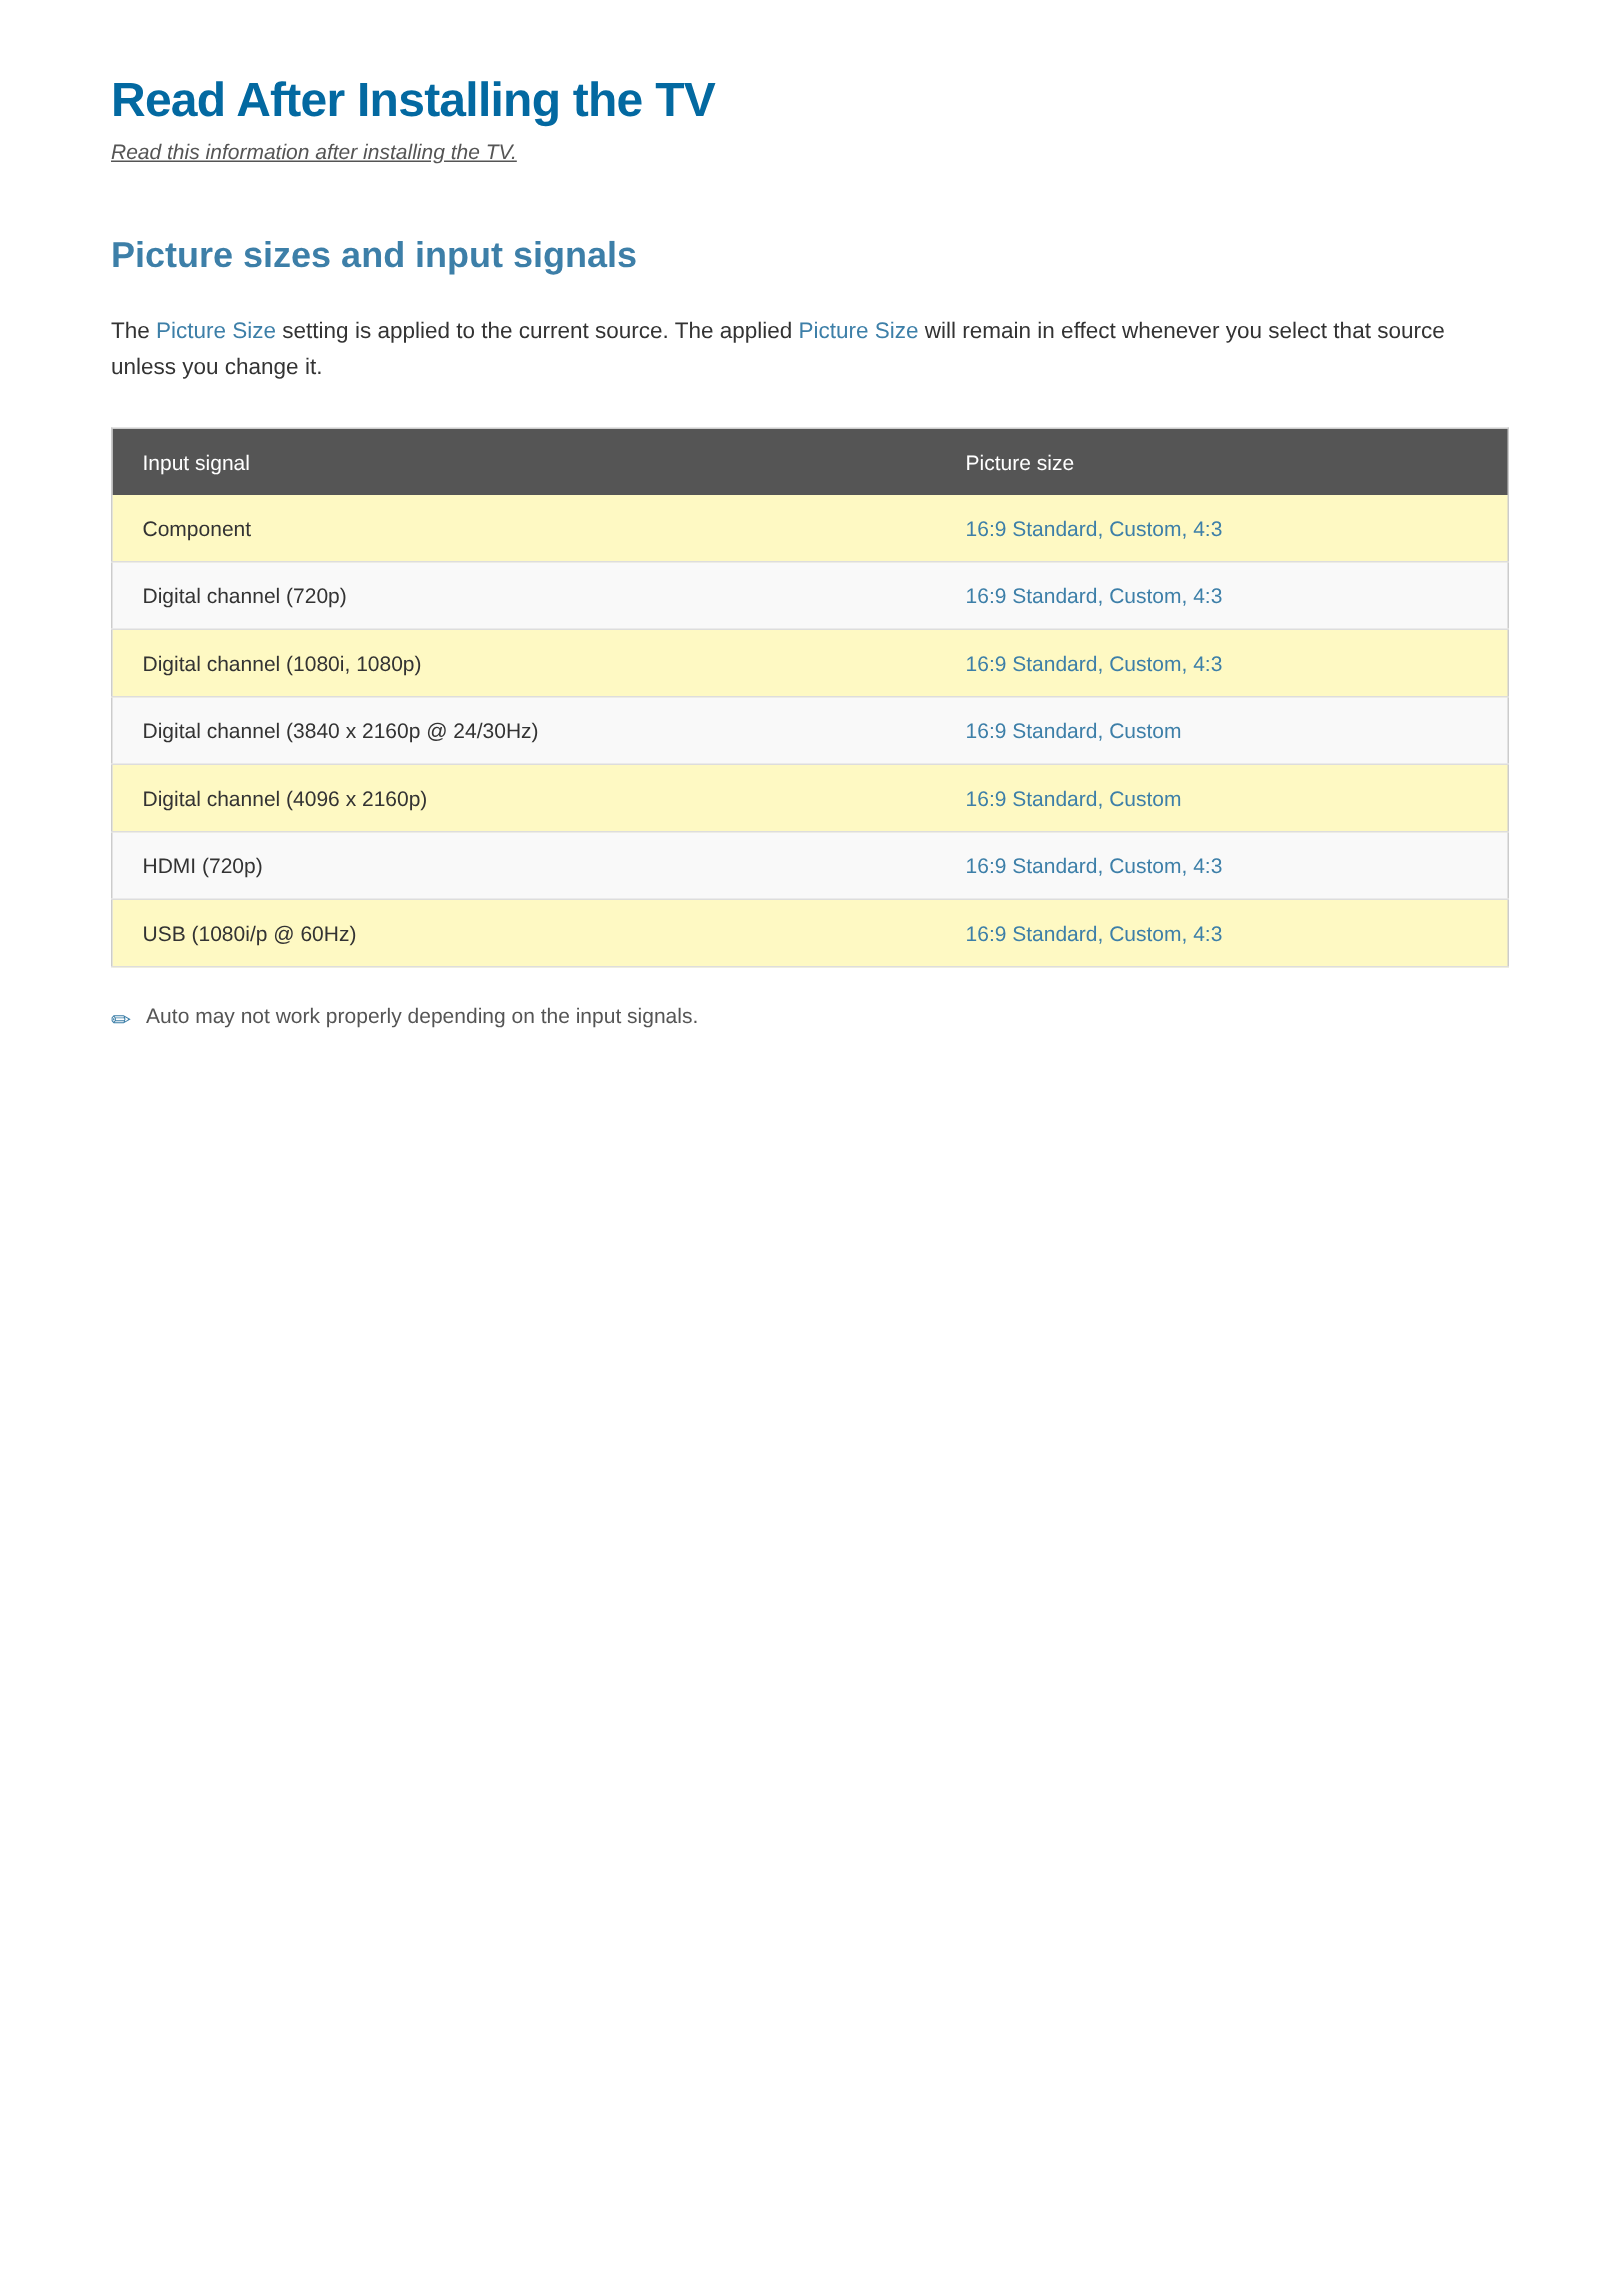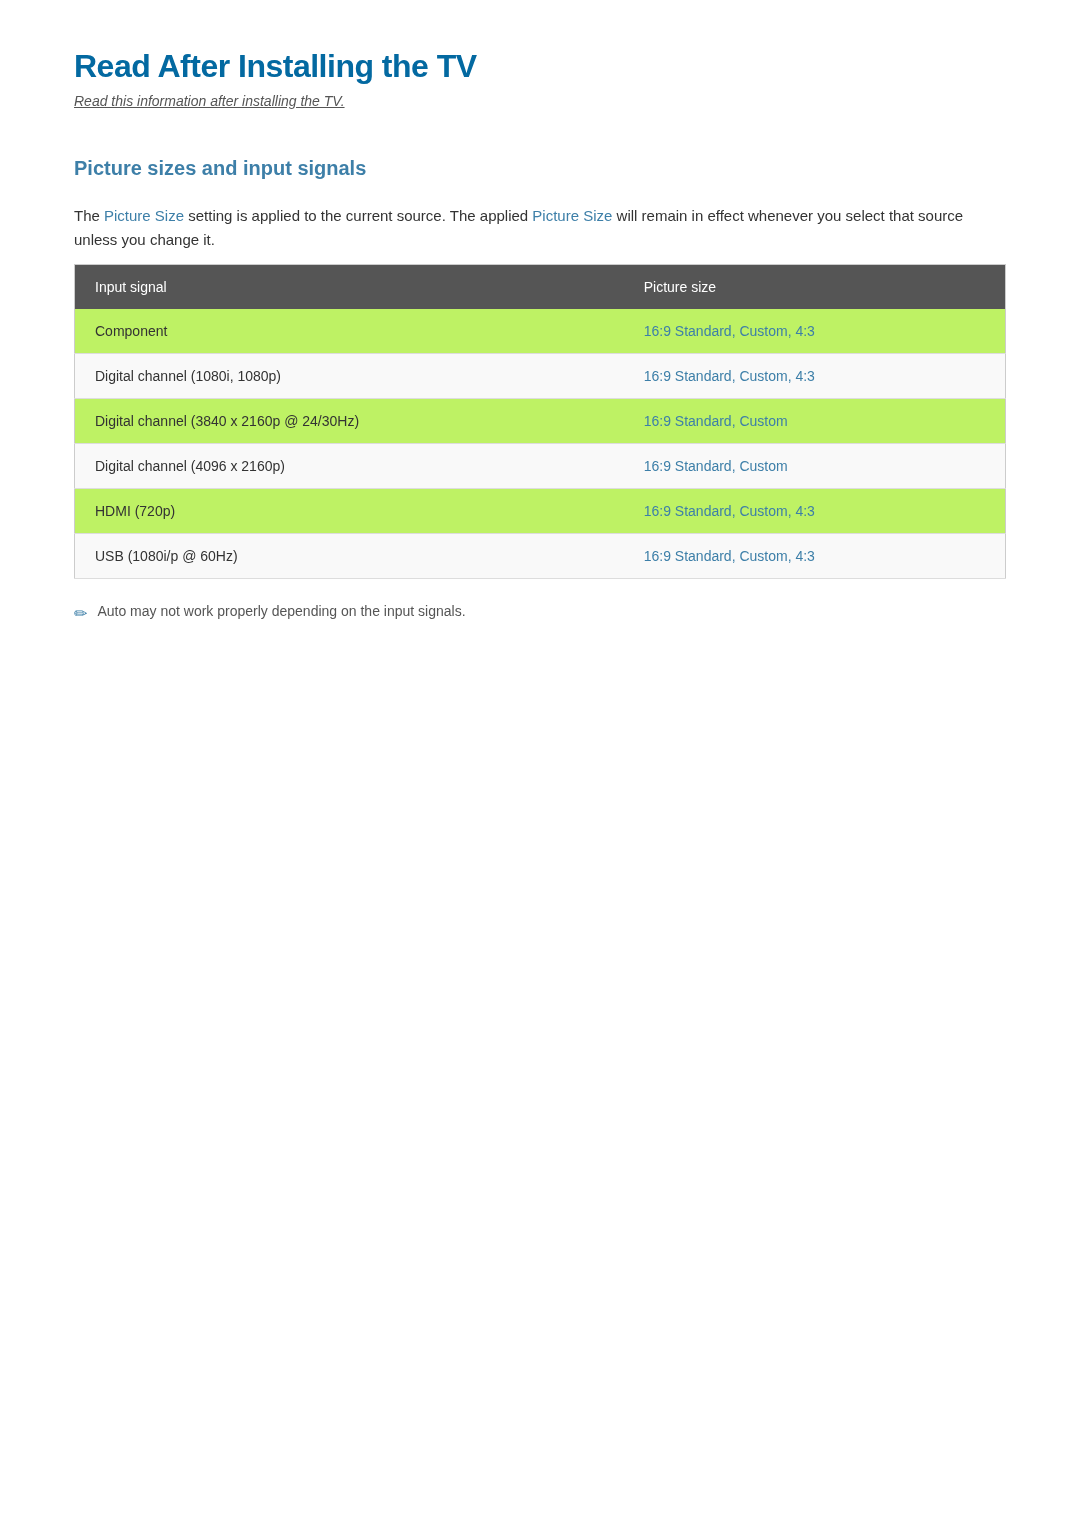--- a/index.html
+++ b/index.html
@@ -27,31 +27,31 @@
 
     .page-subtitle {
       font-size: 14px;
       color: #555;
       margin-bottom: 48px;
       text-decoration: underline;
       font-style: italic;
     }
 
     .section-title {
-      font-size: 20px;
+      font-size: 24px;
       font-weight: 600;
       color: #3d7fa8;
       margin-bottom: 24px;
     }
 
     .intro-text {
       font-size: 15px;
       color: #333;
       line-height: 1.6;
-      margin-bottom: 12px;
+      margin-bottom: 28px;
     }
 
     .highlight {
       color: #3d7fa8;
     }
 
     table {
       width: 100%;
       border-collapse: collapse;
       border: 1px solid #ccc;
@@ -65,21 +65,21 @@
 
     thead th {
       padding: 14px 20px;
       text-align: left;
       font-weight: 400;
       font-size: 14px;
     }
 
     tbody tr {
       border-bottom: 1px solid #ddd;
-      background: #bef264;
+      background: #fef9c3;
     }
 
     tbody tr:nth-child(even) {
       background: #f9f9f9;
     }
 
     tbody td {
       padding: 14px 20px;
       font-size: 14px;
       color: #333;
@@ -124,20 +124,24 @@
       <th>Input signal</th>
       <th>Picture size</th>
     </tr>
   </thead>
   <tbody id="table-body">
   <tr>
         <td>Component</td>
         <td class="picture-size">16:9 Standard, Custom, 4:3</td>
       </tr>
       <tr>
+        <td>Digital channel (720p)</td>
+        <td class="picture-size">16:9 Standard, Custom, 4:3</td>
+      </tr>
+      <tr>
         <td>Digital channel (1080i, 1080p)</td>
         <td class="picture-size">16:9 Standard, Custom, 4:3</td>
       </tr>
       <tr>
         <td>Digital channel (3840 x 2160p @ 24/30Hz)</td>
         <td class="picture-size">16:9 Standard, Custom</td>
       </tr>
       <tr>
         <td>Digital channel (4096 x 2160p)</td>
         <td class="picture-size">16:9 Standard, Custom</td>

